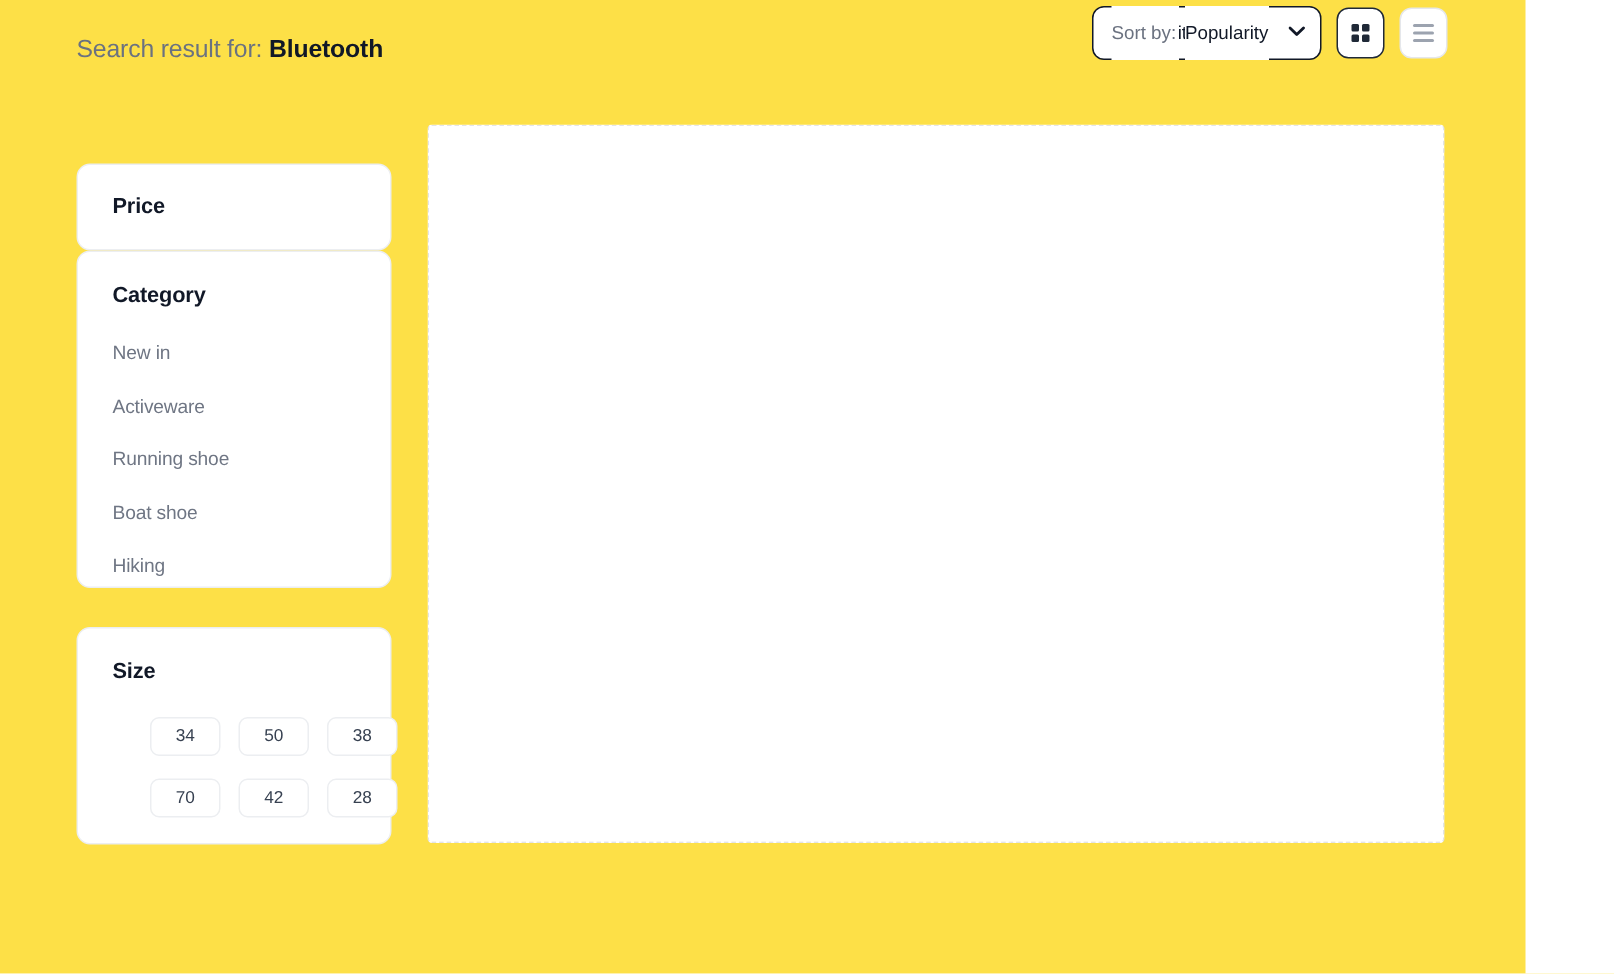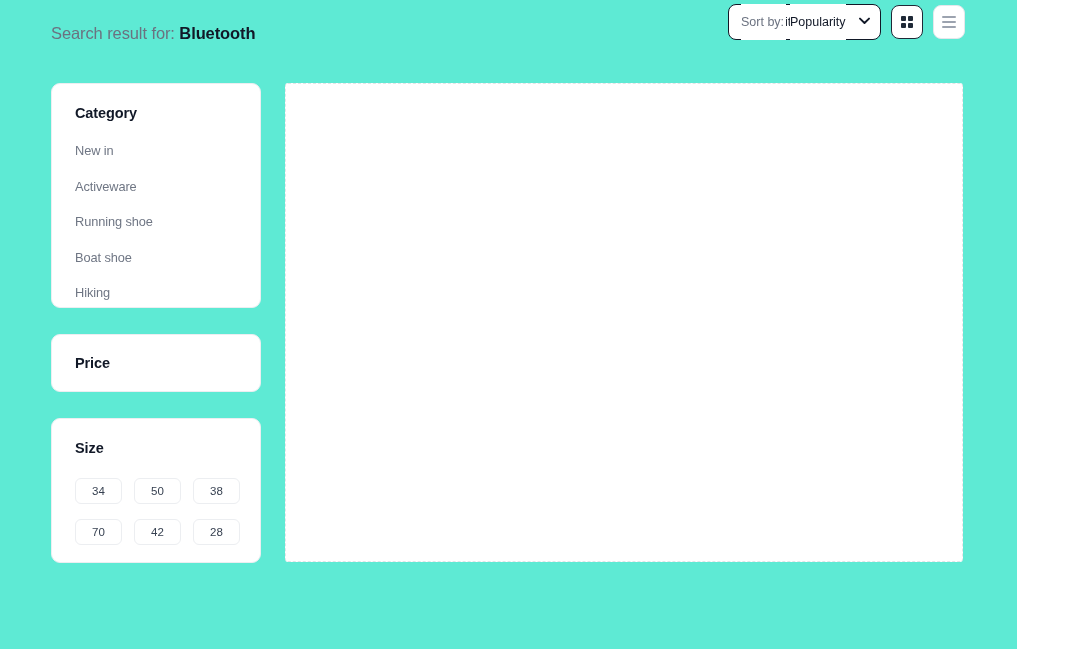--- a/index.html
+++ b/index.html
@@ -10,21 +10,21 @@
     height: 649px;
     background: #ffffff;
     font-family: "Liberation Sans", sans-serif;
     -webkit-font-smoothing: antialiased;
   }
 
   .page {
     position: relative;
     width: 1017px;
     height: 649px;
-    background: #5eead4;
+    background: #fde047;
     overflow: hidden;
   }
 
   
   .topbar {
     position: absolute;
     left: 0;
     top: 0;
     width: 1076px;
     height: 72px;
@@ -216,20 +216,21 @@
     border-radius: 6px;
     background: #ffffff;
     font-family: "Liberation Sans", sans-serif;
     font-size: 11.5px;
     color: #374151;
     cursor: pointer;
     display: flex;
     align-items: center;
     justify-content: center;
     padding: 0;
+    margin-left: 25px;
   }
 
   
   .results-area {
     position: absolute;
     left: 285px;
     top: 83px;
     width: 678px;
     height: 479px;
     border: 1px dashed #e3e4e7;
@@ -281,33 +282,33 @@
             <i></i>
             <i></i>
         </span>
       </button>
 
     </div>
   </div>
 
   <aside class="sidebar">
 
+    <section class="card" id="card-price">
+      <div class="card-title">Price</div>
+    </section>
+
     <section class="card" id="card-category">
       <div class="card-title">Category</div>
       <ul class="cat-list">
         <li>New in</li>
         <li>Activeware</li>
         <li>Running shoe</li>
         <li>Boat shoe</li>
         <li>Hiking</li>
       </ul>
-    </section>
-
-    <section class="card" id="card-price">
-      <div class="card-title">Price</div>
     </section>
 
     <section class="card" id="card-size">
       <div class="card-title">Size</div>
       <div class="size-grid">
         <button class="size-btn">34</button>
         <button class="size-btn">50</button>
         <button class="size-btn">38</button>
         <button class="size-btn">70</button>
         <button class="size-btn">42</button>

